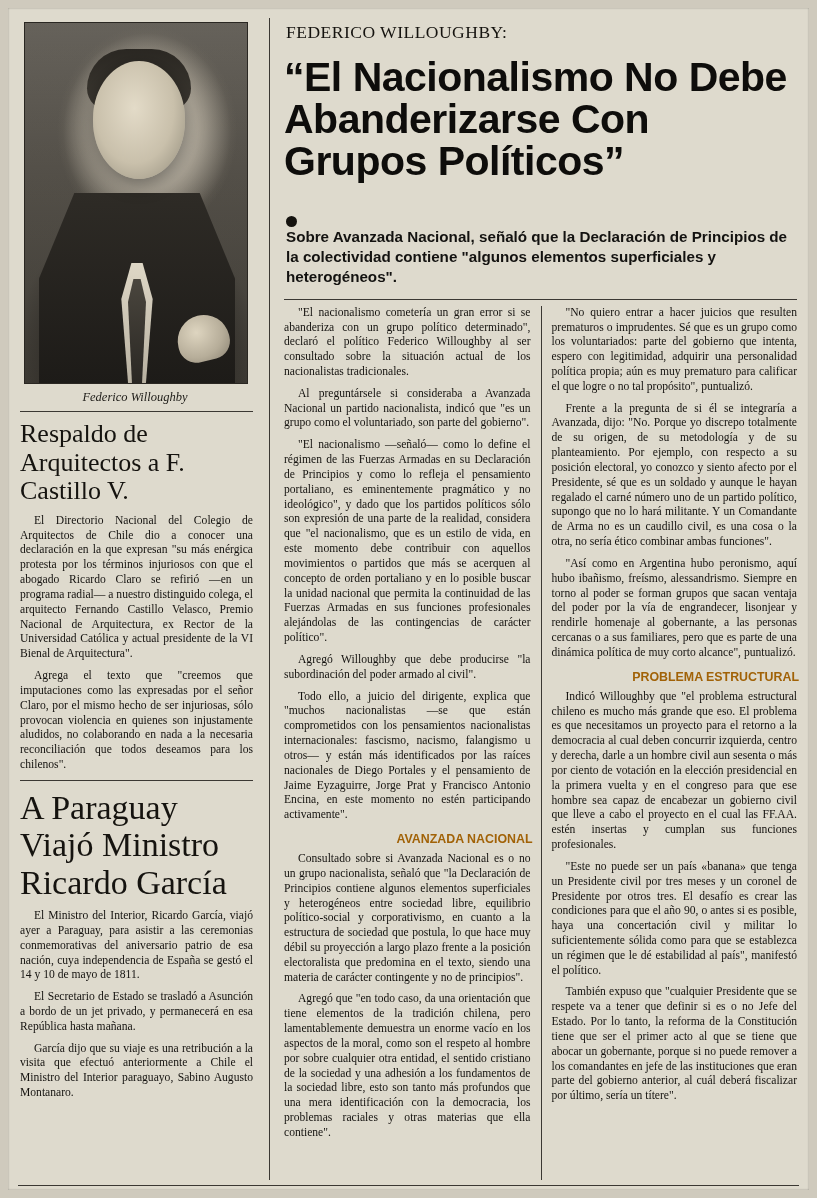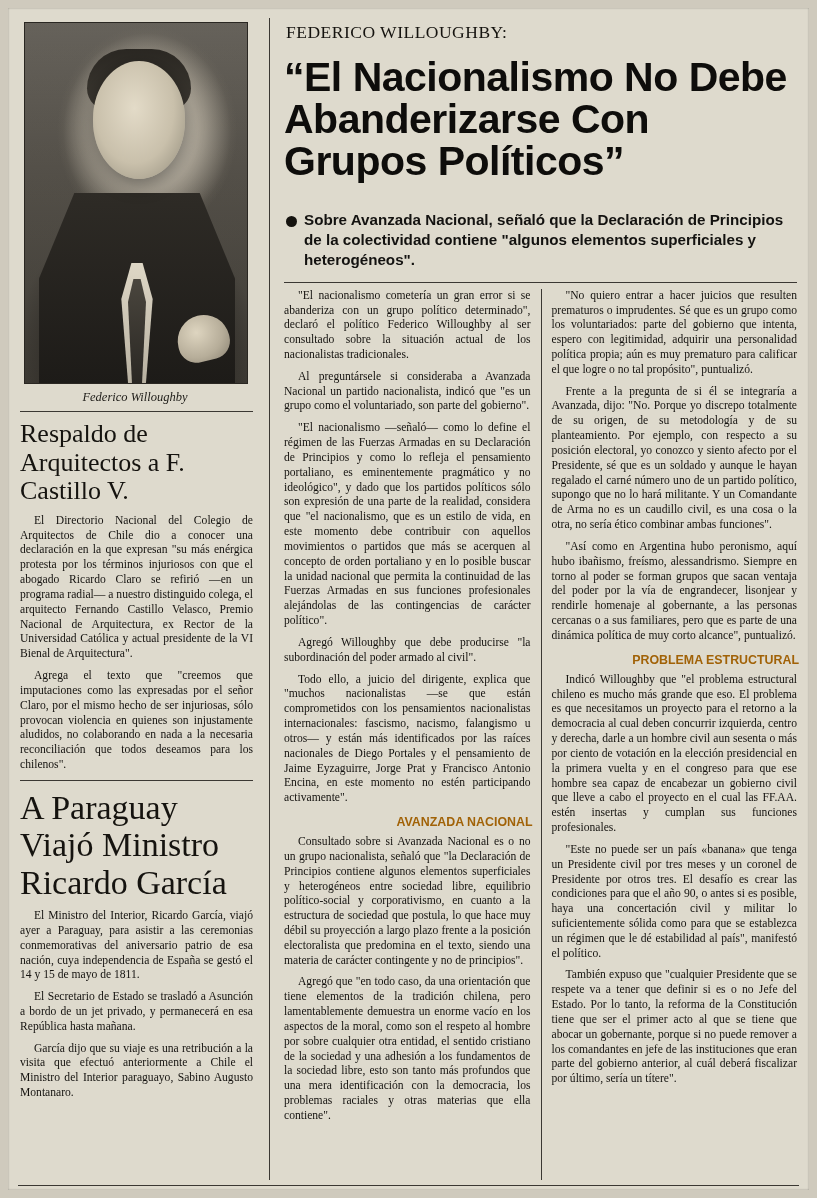--- a/index.html
+++ b/index.html
@@ -179,21 +179,21 @@
     font-family: "Liberation Sans", sans-serif;
     font-weight: bold;
     font-size: 41px;
     line-height: 1.02;
     color: #0e0d0b;
     margin: 0 0 24px 2px;
     letter-spacing: -0.5px;
   }
   .deck {
     display: flex;
-    flex-direction: row;
+    flex-direction: column;
     margin: 4px 2px 10px 4px;
   }
   .bullet {
     width: 11px;
     height: 11px;
     border-radius: 50%;
     background: #15130f;
     flex: 0 0 11px;
     margin: 6px 7px 0 0;
   }
@@ -262,21 +262,21 @@
         <div class="caption">Federico Willoughby</div>
         <hr class="hl">
 
         <div class="headline-left">Respaldo de Arquitectos a F. Castillo V.</div>
         <p class="body-text">El Directorio Nacional del Colegio de Arquitectos de Chile dio a conocer una declaración en la que expresan "su más enérgica protesta por los términos injuriosos con que el abogado Ricardo Claro se refirió —en un programa radial— a nuestro distinguido colega, el arquitecto Fernando Castillo Velasco, Premio Nacional de Arquitectura, ex Rector de la Universidad Católica y actual presidente de la VI Bienal de Arquitectura".</p>
         <p class="body-text">Agrega el texto que "creemos que imputaciones como las expresadas por el señor Claro, por el mismo hecho de ser injuriosas, sólo provocan violencia en quienes son injustamente aludidos, no colaborando en nada a la necesaria reconciliación que todos deseamos para los chilenos".</p>
 
         <hr class="hl">
 
         <div class="headline-left small">A Paraguay Viajó Ministro Ricardo García</div>
-        <p class="body-text">El Ministro del Interior, Ricardo García, viajó ayer a Paraguay, para asistir a las ceremonias conmemorativas del aniversario patrio de esa nación, cuya independencia de España se gestó el 14 y 15 de mayo de 1811.</p>
+        <p class="body-text">El Ministro del Interior, Ricardo García, viajó ayer a Paraguay, para asistir a las ceremonias conmemorativas del aniversario patrio de esa nación, cuya independencia de España se gestó el 14 y 10 de mayo de 1811.</p>
         <p class="body-text">El Secretario de Estado se trasladó a Asunción a bordo de un jet privado, y permanecerá en esa República hasta mañana.</p>
         <p class="body-text">García dijo que su viaje es una retribución a la visita que efectuó anteriormente a Chile el Ministro del Interior paraguayo, Sabino Augusto Montanaro.</p>
       </div>
 
       <div class="vrule"></div>
 
       <div class="col-right">
         <div class="kicker">FEDERICO WILLOUGHBY:</div>
         <div class="main-headline">“El Nacionalismo No Debe Abanderizarse Con Grupos Políticos”</div>
 

